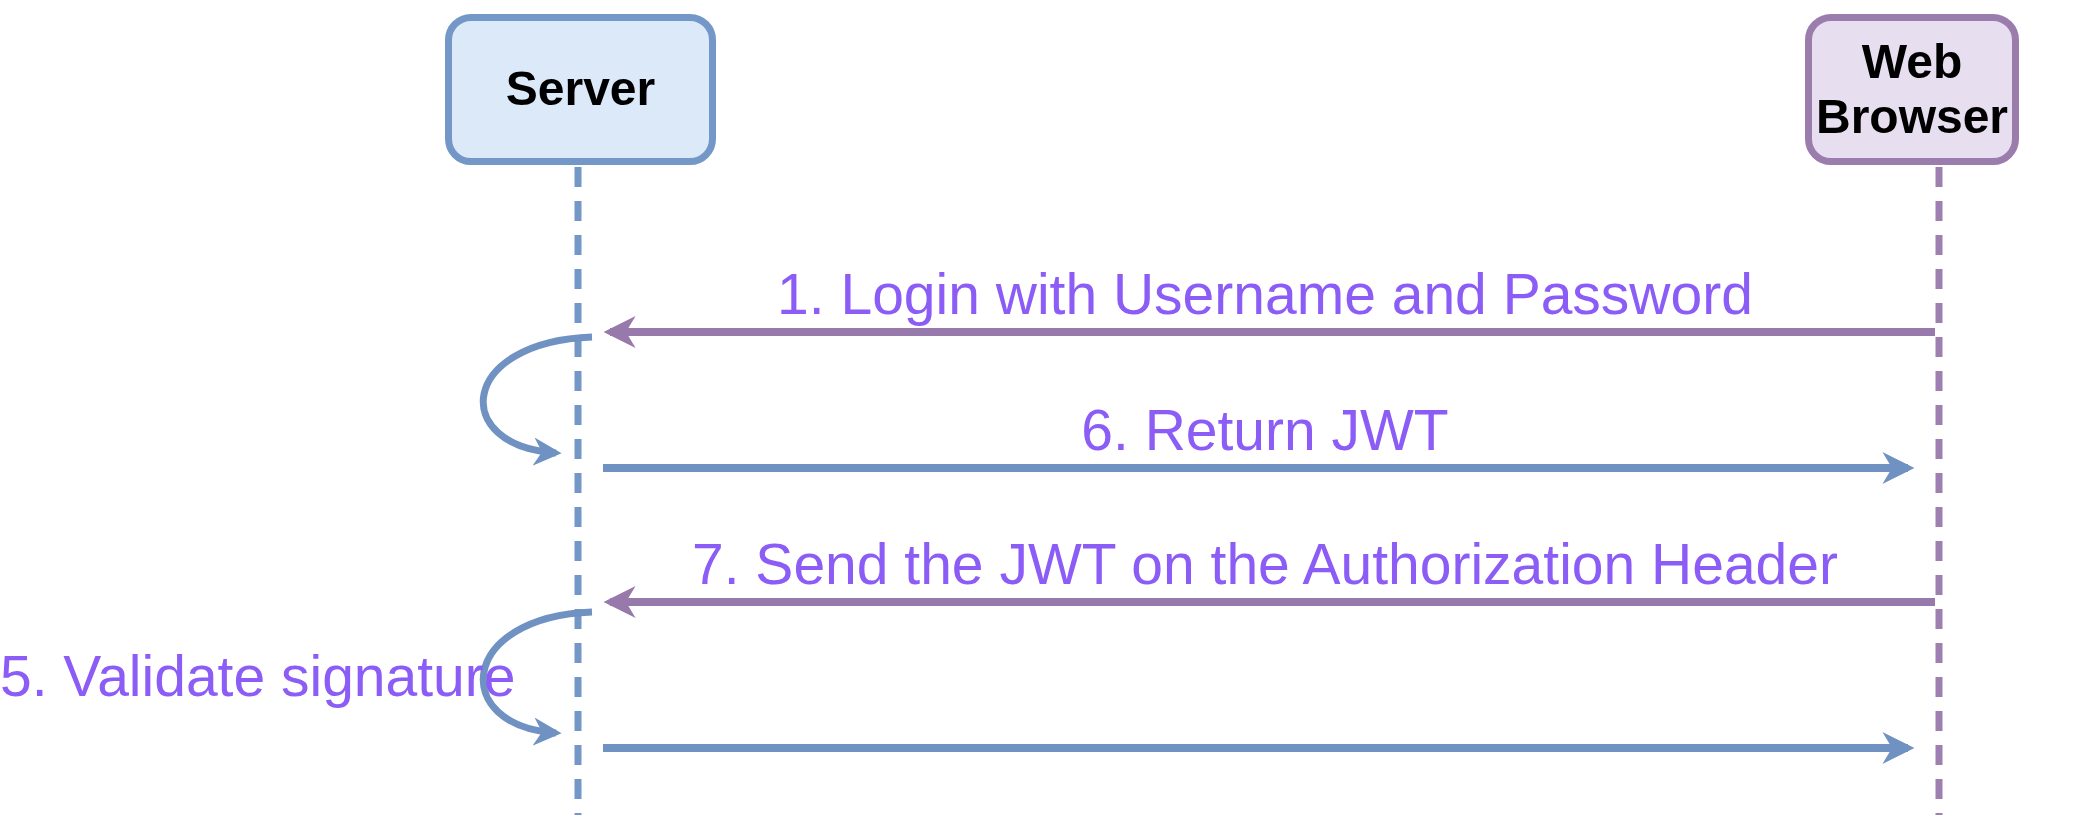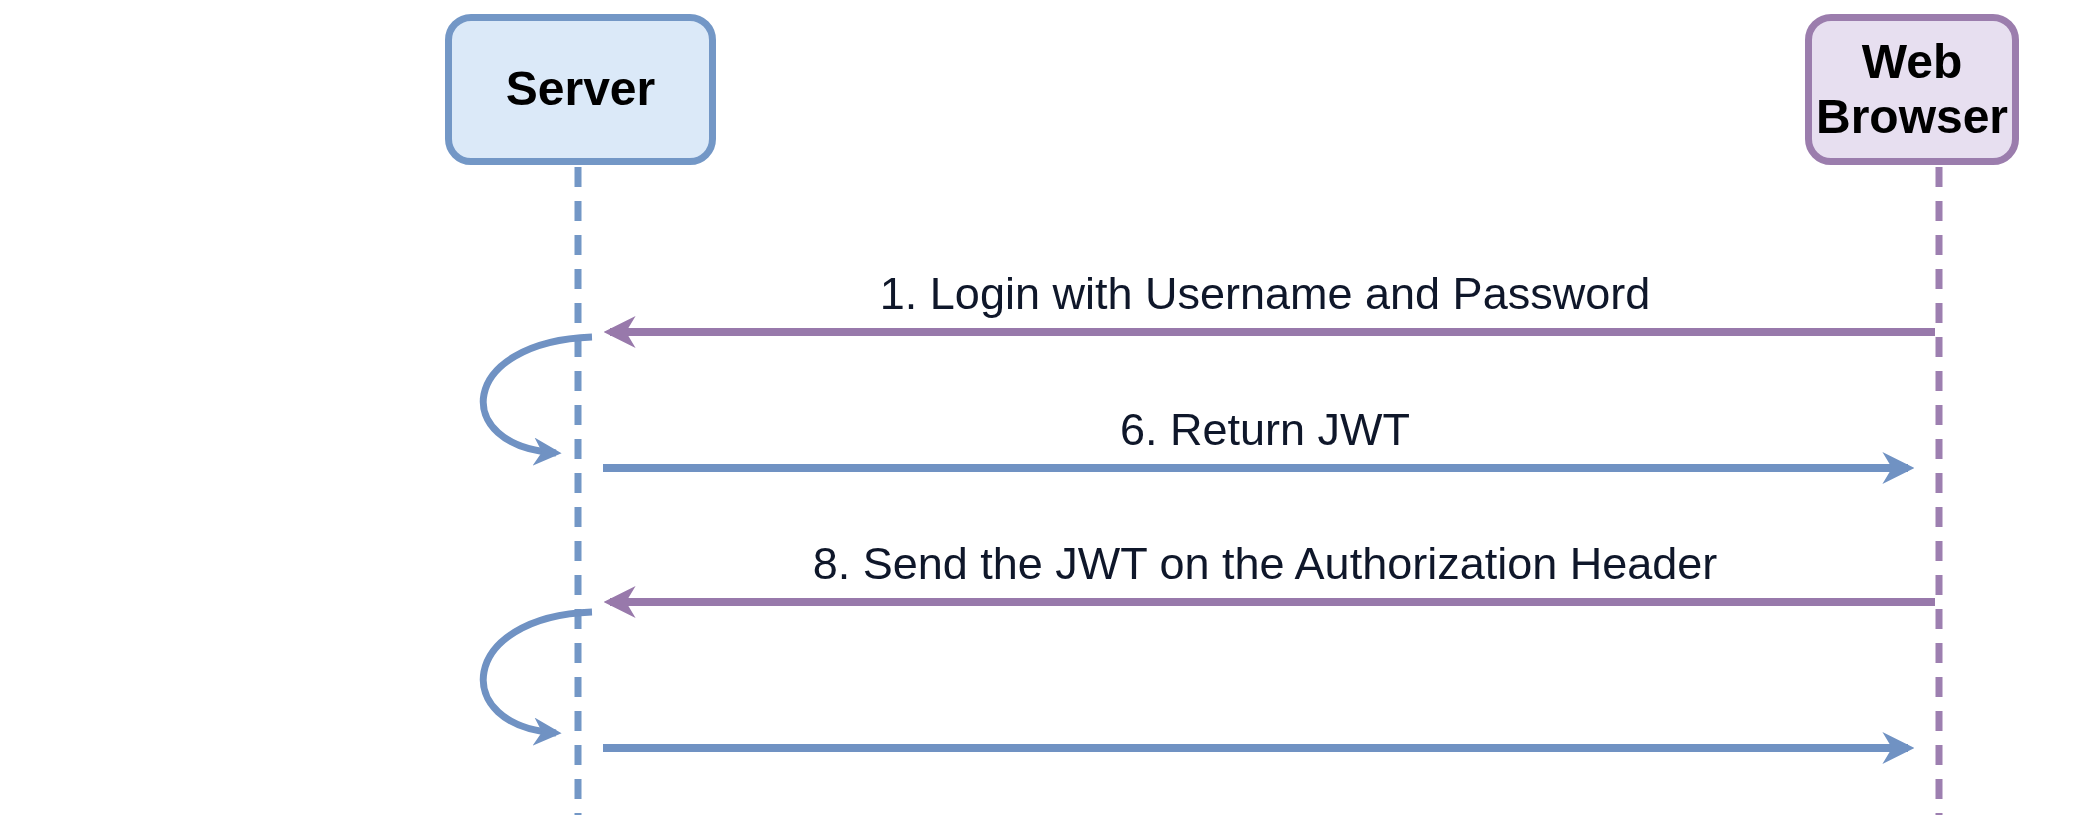--- a/index.html
+++ b/index.html
@@ -25,23 +25,23 @@
     text-align: center;
     font-weight: bold;
     font-size: 48px;
     line-height: 1.13;
     color: #000000;
   }
   .actor-server   { left: 445px; width: 271px; background: #dbe9f8; border-color: #7397c6; }
   .actor-browser  { left: 1805px; width: 214px; background: #e7dff0; border-color: #9b7dad; padding: 16px 18px; }
   .msg-label {
     position: absolute;
-    font-size: 45px;
+    font-size: 57px;
     line-height: 52px;
-    color: #0f172a;
+    color: #8b5cf6;
     white-space: nowrap;
   }
   .msg-center { left: 610px; width: 1310px; text-align: center; }
   .msg-1 { top: 268px; }
   .msg-3 { top: 404px; }
   .msg-4 { top: 538px; }
   .msg-6 { top: 684px; }
   .msg-2 { left: 40px; top: 374px; width: 420px; text-align: right; }
   .msg-5 { left: 0px;  top: 650px; width: 462px; text-align: right; }
 </style>
@@ -78,15 +78,16 @@
 
   <div class="actor actor-server">
     <span>Server</span>
   </div>
   <div class="actor actor-browser">
     <span>Web Browser</span>
   </div>
 
   <div class="msg-label msg-center msg-1">1. Login with Username and Password</div>
   <div class="msg-label msg-center msg-3">6. Return JWT</div>
-  <div class="msg-label msg-center msg-4">8. Send the JWT on the Authorization Header</div>
+  <div class="msg-label msg-center msg-4">7. Send the JWT on the Authorization Header</div>
+  <div class="msg-label msg-5">5. Validate signature</div>
 
 </div>
 
 </body></html>

